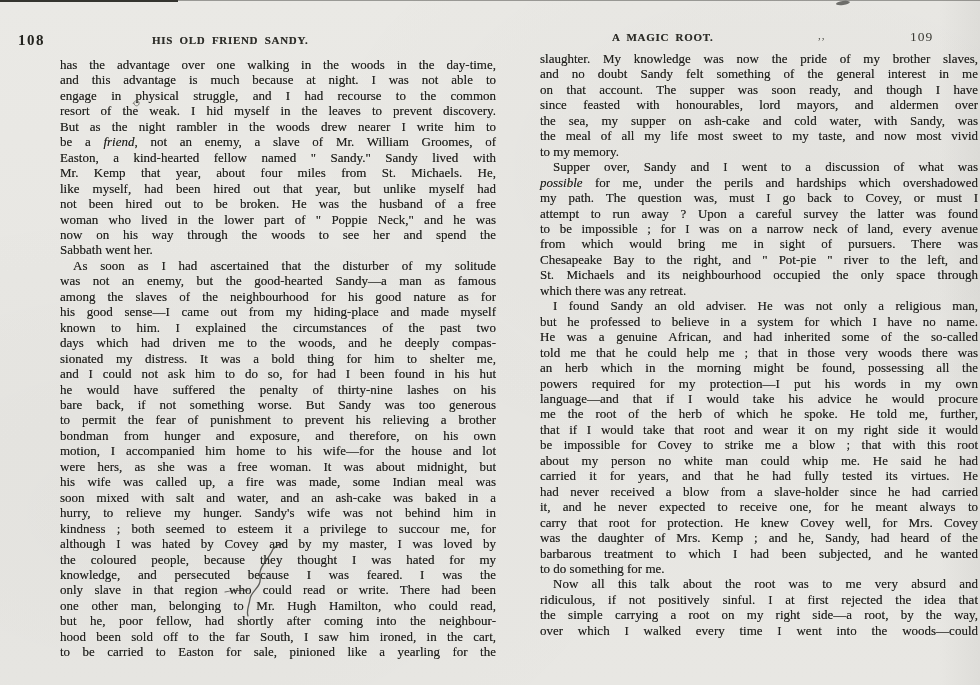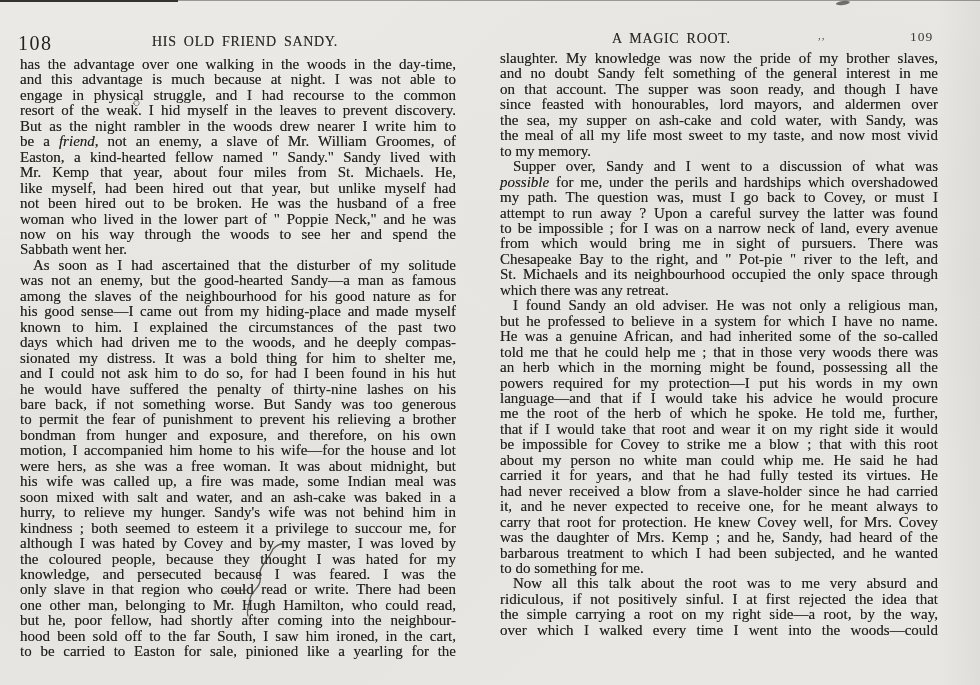--- a/index.html
+++ b/index.html
@@ -11,29 +11,29 @@
           radial-gradient(ellipse at 15% 75%, rgba(0,0,0,0.02), transparent 45%),
           linear-gradient(#eae9e5, #e7e6e2 60%, #e8e7e3);}
   .right-shade{position:absolute;right:0;top:0;width:42px;height:685px;
         background:linear-gradient(to right, rgba(0,0,0,0), rgba(60,60,55,0.06));}
   
   .top-line{position:absolute;left:0;top:0;width:980px;height:1px;background:rgba(55,55,50,0.45);}
   .top-line-left{position:absolute;left:0;top:0;width:178px;height:2px;background:#34342f;}
   .smudge{position:absolute;left:836px;top:1px;width:14px;height:4px;background:#3b3b37;
           border-radius:50%;opacity:.7;transform:rotate(-8deg);}
   
-  .pagenum{position:absolute;font-size:20px;font-weight:400;letter-spacing:1.5px;color:#24241f;}
+  .pagenum{position:absolute;font-size:15px;font-weight:700;letter-spacing:1.5px;color:#24241f;}
   .pagenum-right{position:absolute;font-size:13.5px;font-weight:500;letter-spacing:1px;color:#3a3a34;}
-  .runtitle{position:absolute;font-size:14px;font-weight:400;letter-spacing:0.7px;
+  .runtitle{position:absolute;font-size:11px;font-weight:700;letter-spacing:0.7px;
             word-spacing:3px;color:#2d2d28;text-shadow:0 0 0.4px rgba(30,30,25,0.5);}
   .ditto{position:absolute;font-size:11px;color:#4a4a44;letter-spacing:1px;}
   
-  .page-text{position:absolute;width:436px;font-size:15px;line-height:15.45px;
+  .page-text{position:absolute;width:436px;font-size:13px;line-height:15.45px;
              color:#232320;text-align:justify;
-             text-shadow:0 0 0.35px rgba(25,25,20,0.55);}
+             text-shadow:0 0 0.35px rgba(25,25,20,0.55);margin-left:40px;}
   #left-lines{left:20px;top:57px;}
   #right-lines{left:500px;top:51px;width:438px;}
   .line{text-align:justify;text-align-last:justify;min-height:15.45px;white-space:normal;}
   .line.end{text-align-last:left;}
   .line.indent{text-indent:13px;}
   .line i{font-style:italic;}
   svg.marks{position:absolute;left:0;top:0;pointer-events:none;}
 </style>
 </head>
 <body>

